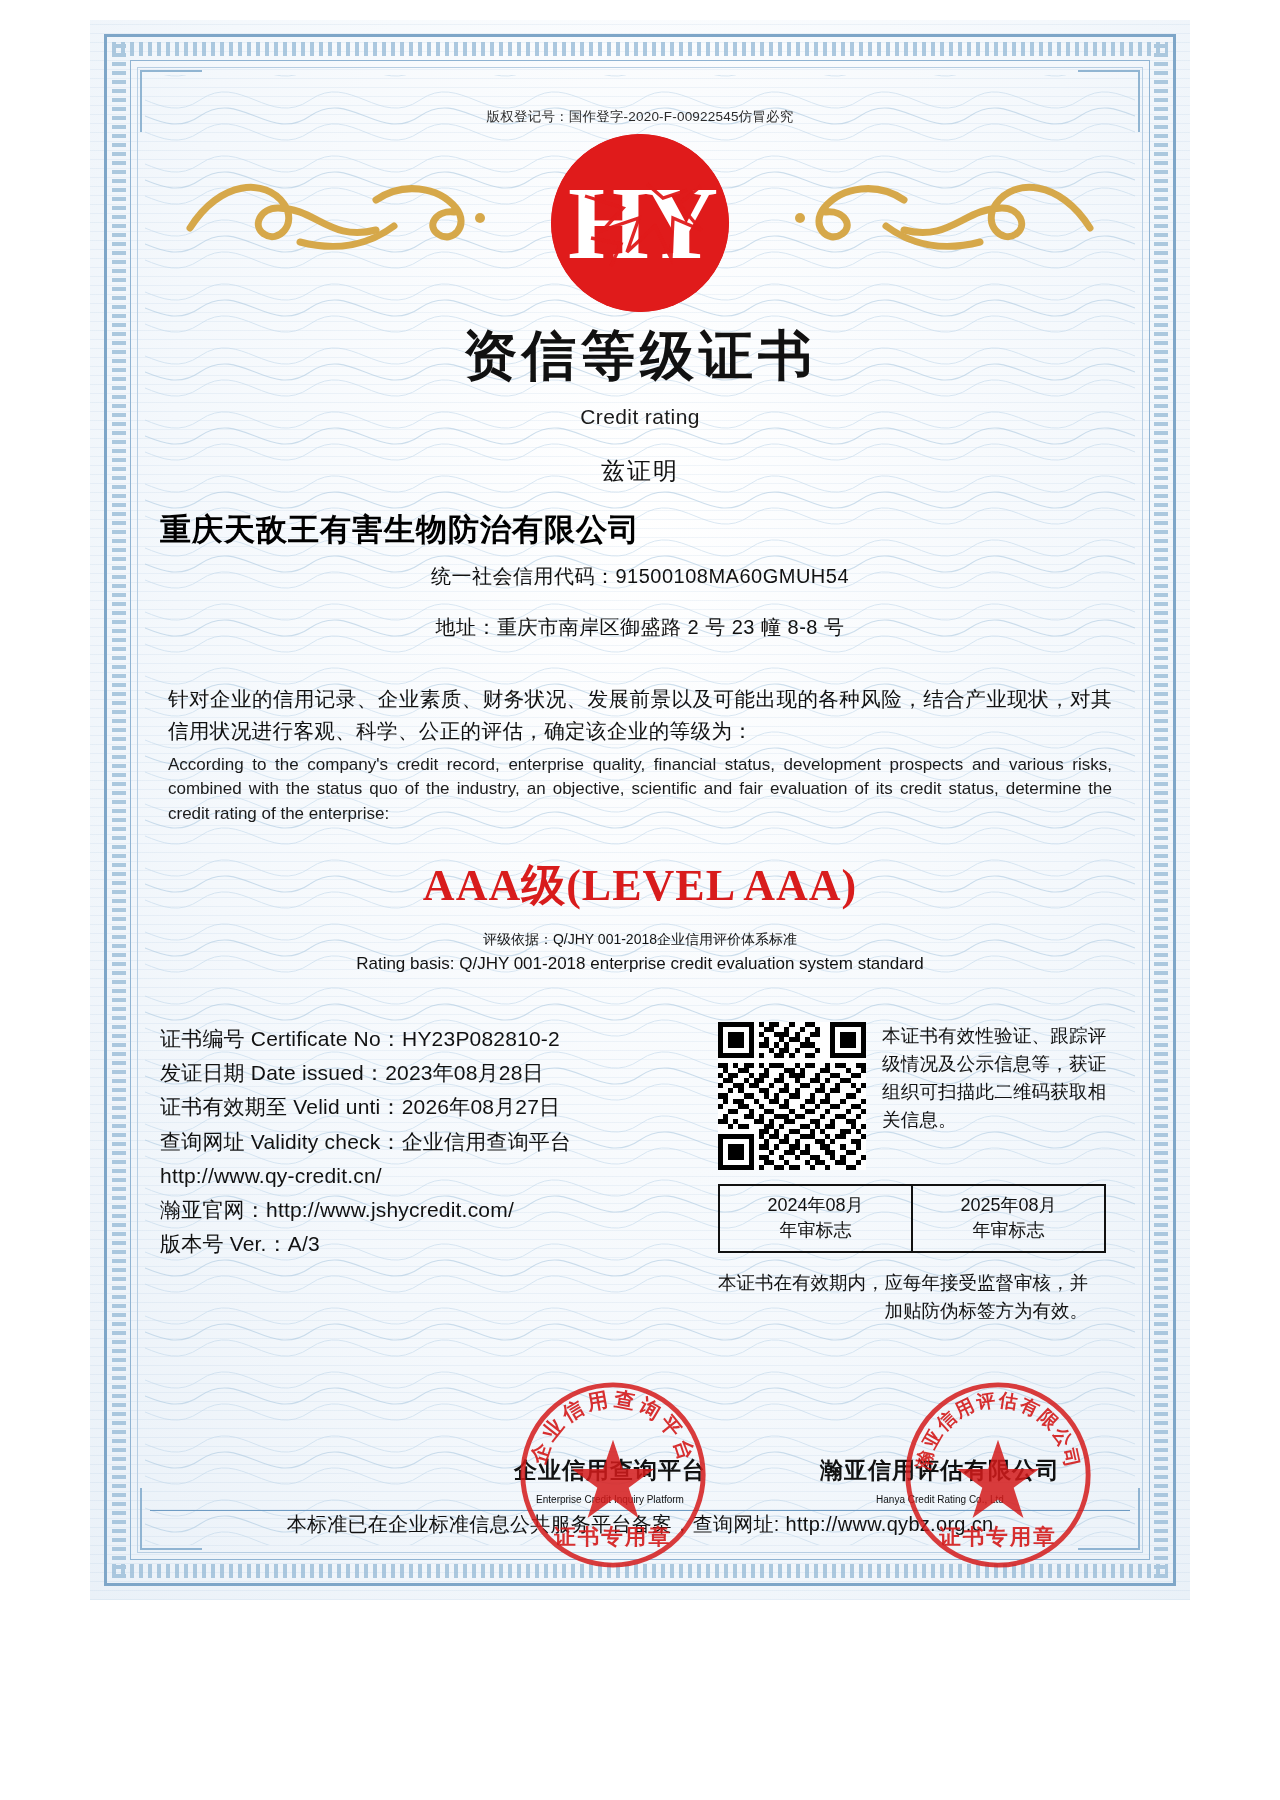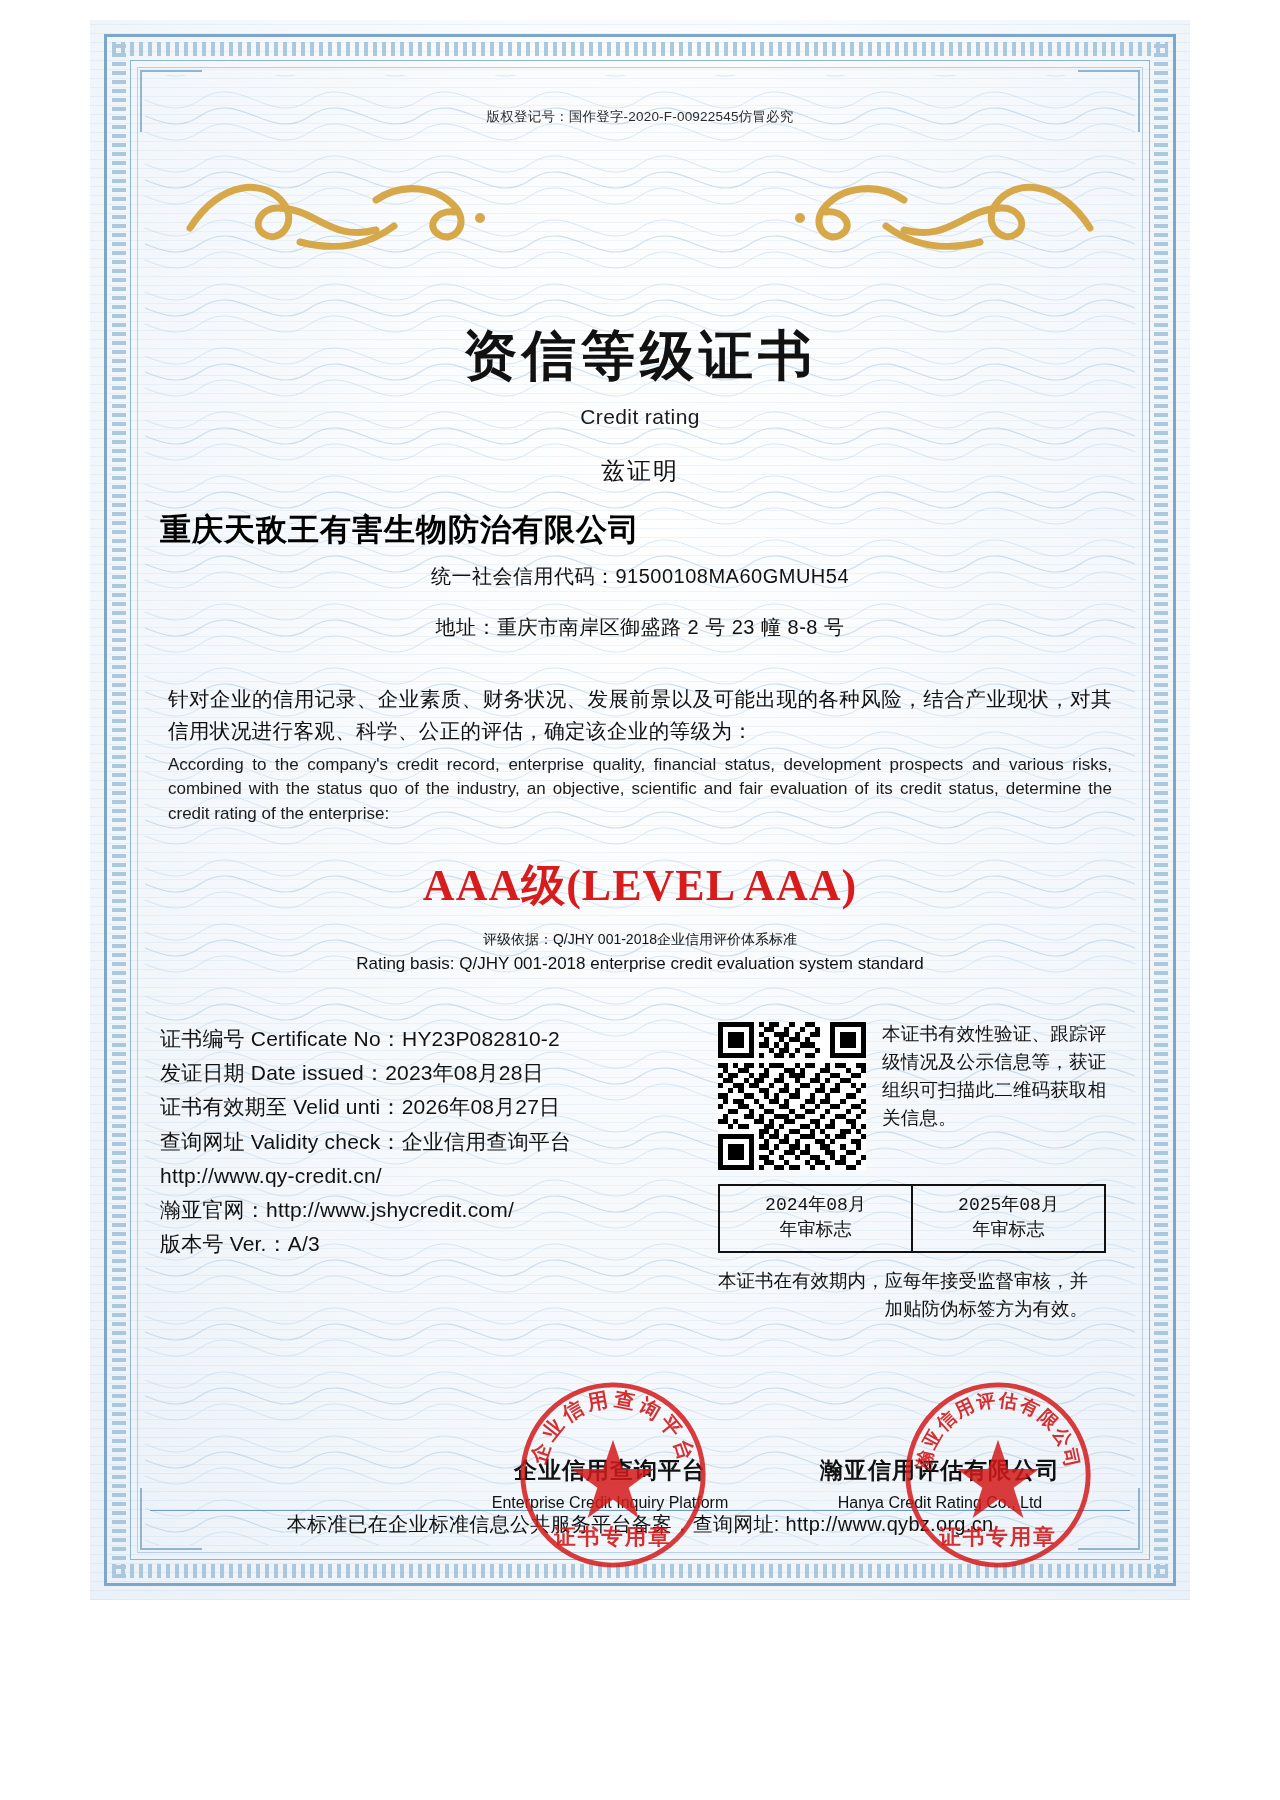--- a/index.html
+++ b/index.html
@@ -233,21 +233,20 @@
     flex: 0 0 540px;
     font-size: 21px;
     color: #111;
     line-height: 1.62;
     letter-spacing: 0.2px;
   }
   .details-right {
     flex: 1 1 auto;
     display: flex;
     flex-direction: column;
-    font-family: Liberation Mono, monospace;
   }
   .qr-row {
     display: flex;
     gap: 16px;
     align-items: flex-start;
   }
   .qr {
     width: 148px;
     height: 148px;
     flex: 0 0 148px;
@@ -297,21 +296,21 @@
   }
   .org-block.left { left: 300px; width: 300px; }
   .org-block.right { left: 620px; width: 320px; }
   .org-cn {
     font-size: 23px;
     color: #111;
     font-weight: bold;
     letter-spacing: 1px;
   }
   .org-en {
-    font-size: 16px;
+    font-size: 10px;
     color: #111;
     margin-top: 8px;
   }
   .stamp {
     position: absolute;
     width: 196px;
     height: 196px;
     top: 0;
   }
   .stamp.s1 { left: 355px; }
@@ -375,20 +374,31 @@
         <g fill="none" stroke="#d6a84a" stroke-width="7" stroke-linecap="round" transform="translate(330,0) scale(-1,1)">
           <path d="M10,72 C40,24 86,22 104,48 C118,68 98,88 84,78 C72,70 80,52 98,52 C136,52 150,86 196,74"></path>
           <path d="M120,86 C158,96 190,88 214,70"></path>
           <path d="M196,44 C222,26 258,30 276,52 C290,70 272,88 258,78 C246,70 256,54 274,56"></path>
         </g>
         <g fill="#d6a84a">
           <circle cx="30" cy="62" r="5"></circle>
         </g>
       </svg>
 
+      <div class="logo-badge">
+        <svg viewBox="0 0 178 178" width="178" height="178">
+          <circle cx="89" cy="89" r="89" fill="#e01b1b"></circle>
+          <text x="89" y="124" text-anchor="middle" font-family="Liberation Serif, serif" font-size="104" font-weight="bold" fill="#ffffff" letter-spacing="-6">HY</text>
+          <g stroke="#e01b1b" stroke-width="3.4" fill="none" opacity="0.95">
+            <path d="M34,62 L72,74 L52,96 L88,84 L76,118 L104,92 L120,124 L122,84 L150,96 L128,70 L150,52"></path>
+            <path d="M40,104 L70,110 L60,132"></path>
+            <path d="M96,50 L112,64 L136,56"></path>
+          </g>
+        </svg>
+      </div>
     </div>
 
     <div class="title-cn">资信等级证书</div>
     <div class="title-en">Credit rating</div>
 
     <div class="certify-cn">兹证明</div>
 
     <div class="company-name">重庆天敌王有害生物防治有限公司</div>
     <div class="company-meta">统一社会信用代码：91500108MA60GMUH54</div>
     <div class="company-meta">地址：重庆市南岸区御盛路 2 号 23 幢 8-8 号</div>

